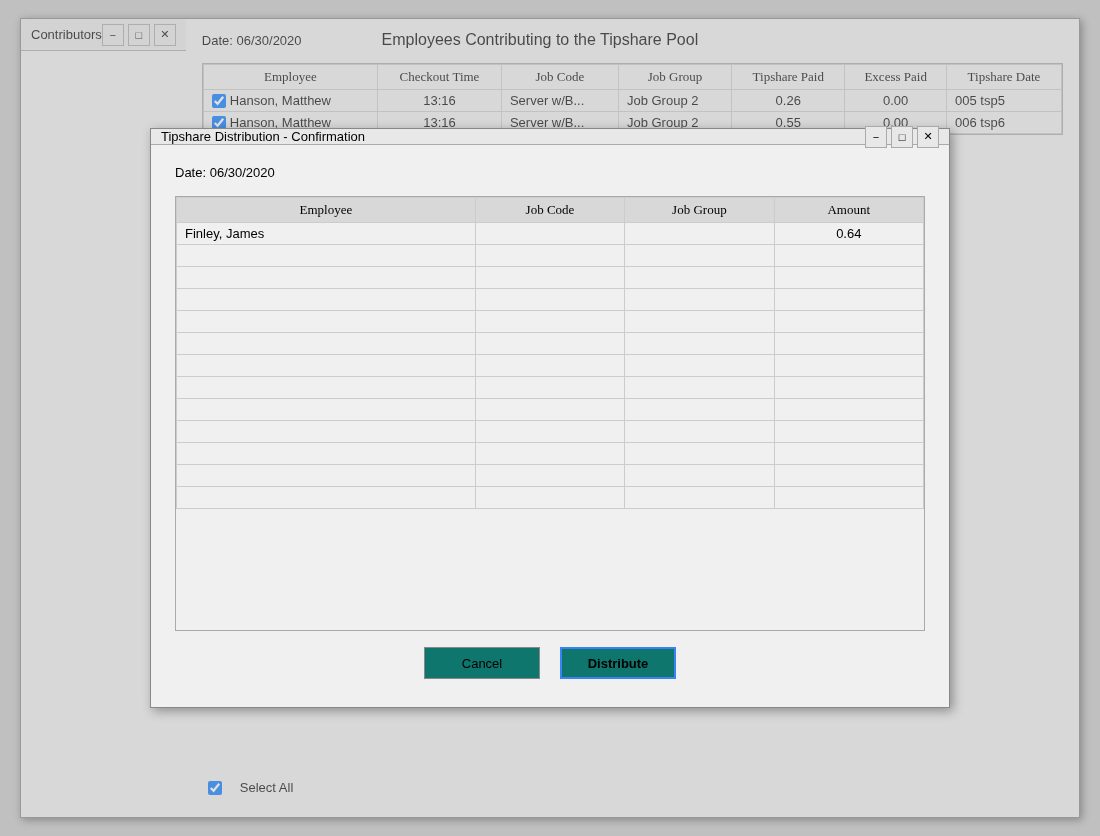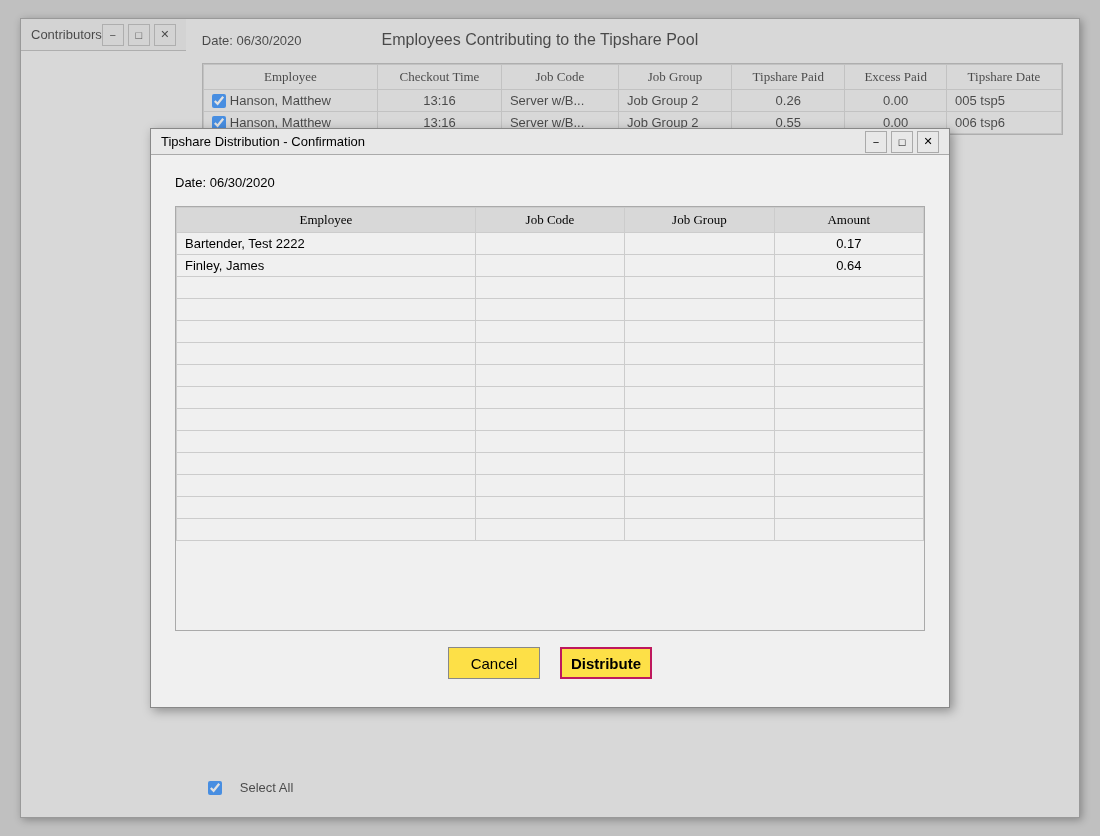--- a/index.html
+++ b/index.html
@@ -153,21 +153,21 @@
       flex-direction: column;
     }
 
     .modal-title-bar {
       background: #e8e8e8;
       border-bottom: 1px solid #aaa;
       padding: 6px 10px;
       display: flex;
       align-items: center;
       justify-content: space-between;
-      height: 26px;
+      height: 16px;
     }
 
     .modal-content {
       flex: 1;
       padding: 20px 24px;
       display: flex;
       flex-direction: column;
     }
 
     .modal-date {
@@ -189,30 +189,30 @@
     }
 
     .modal-footer {
       display: flex;
       justify-content: center;
       gap: 20px;
       padding: 16px 0 8px 0;
     }
 
     .modal-btn {
-      width: 92px;
+      width: 116px;
       height: 32px;
-      background: #fde047;
+      background: #0f766e;
       border: 1px solid #888;
       cursor: pointer;
-      font-size: 15px;
+      font-size: 13px;
     }
 
     .modal-btn.default {
-      border: 2px solid #be185d;
+      border: 2px solid #3b82f6;
       font-weight: bold;
     }
 
     input[type="checkbox"] {
       width: 14px;
       height: 14px;
       cursor: pointer;
     }
   </style>
 </head>
@@ -309,26 +309,20 @@
             <thead>
               <tr>
                 <th style="width:40%">Employee</th>
                 <th style="width:20%">Job Code</th>
                 <th style="width:20%">Job Group</th>
                 <th style="width:20%">Amount</th>
               </tr>
             </thead>
             <tbody>
               <tr>
-                <td>Bartender, Test 2222</td>
-                <td></td>
-                <td></td>
-                <td class="centered">0.17</td>
-              </tr>
-              <tr>
                 <td>Finley, James</td>
                 <td></td>
                 <td></td>
                 <td class="centered">0.64</td>
               </tr>
               <tr class="inner-row-empty">
                   <td></td>
                   <td></td>
                   <td></td>
                   <td></td>

